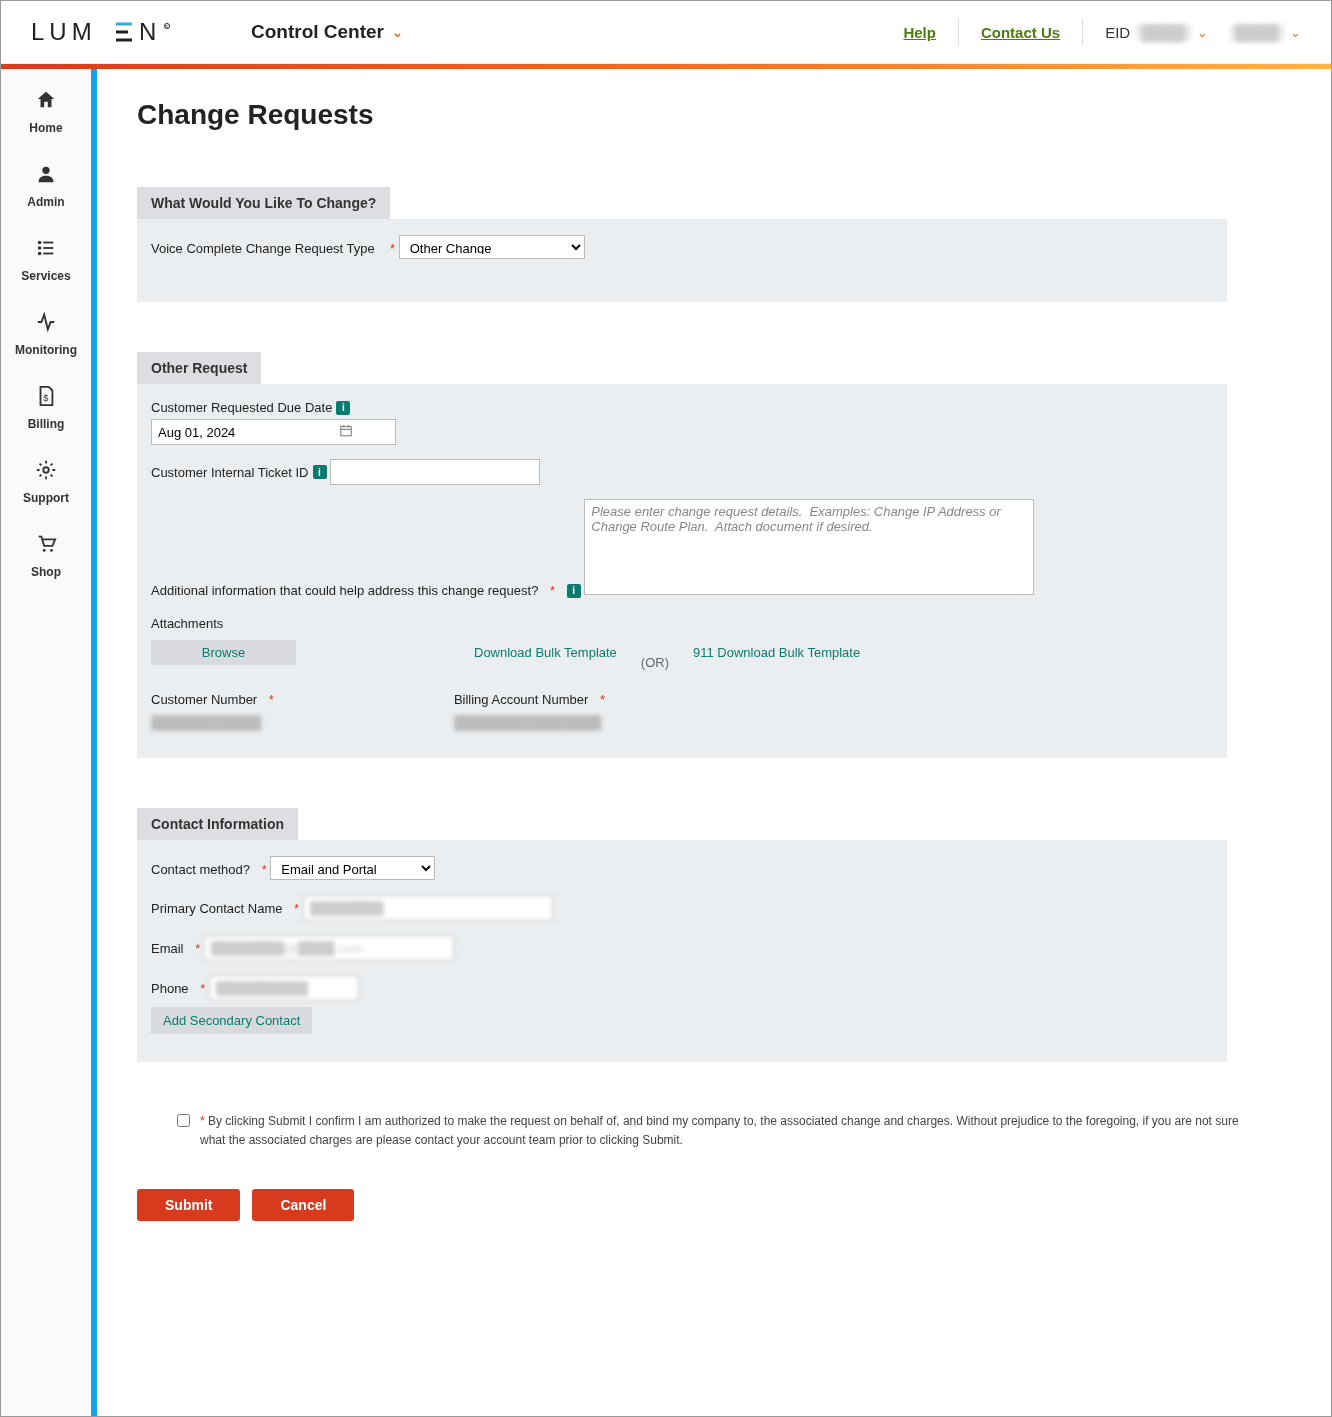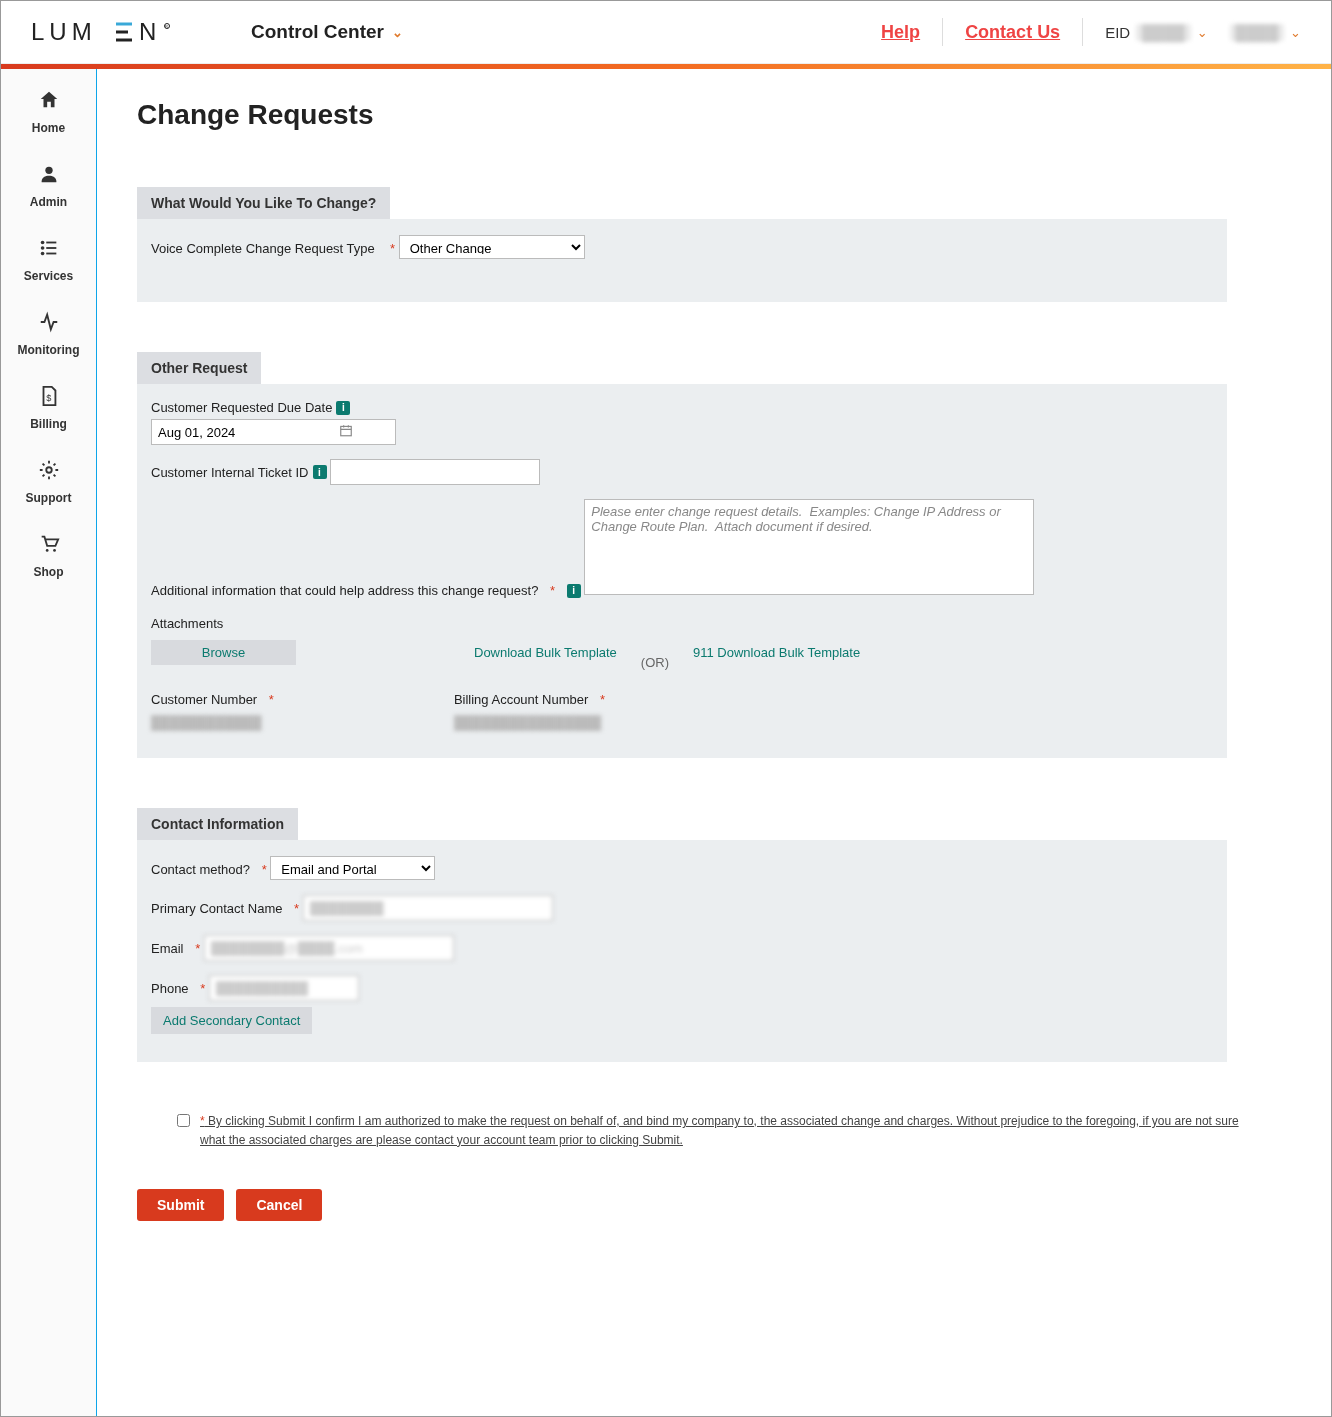--- a/index.html
+++ b/index.html
@@ -45,24 +45,24 @@
     color: #e07b2e;
     font-size: 13px;
   }
   .top-right {
     margin-left: auto;
     display: flex;
     align-items: center;
     gap: 22px;
   }
   .top-link {
-    color: #ef4444;
+    color: #4d7c0f;
     font-weight: 700;
     text-decoration: underline;
-    font-size: 18px;
+    font-size: 15px;
     cursor: pointer;
   }
   .divider-v {
     width: 1px;
     height: 28px;
     background: #ddd;
   }
   .eid-wrap {
     display: flex;
     align-items: center;
@@ -83,21 +83,21 @@
   }
 
   
   .layout {
     display: flex;
     height: calc(100% - 68px);
   }
   .sidebar {
     width: 96px;
     background: #fafafa;
-    border-right: 1px solid #0ea5e9;
+    border-right: 6px solid #0ea5e9;
     padding-top: 20px;
     display: flex;
     flex-direction: column;
     align-items: center;
     gap: 28px;
   }
   .side-item {
     display: flex;
     flex-direction: column;
     align-items: center;
@@ -246,34 +246,33 @@
 
   
   .disclaimer-row {
     display: flex;
     gap: 10px;
     margin: 0 40px 40px 40px;
     align-items: flex-start;
     font-size: 12px;
     color: #444;
     line-height: 1.55;
-    text-decoration: underline;
   }
   .disclaimer-row input[type="checkbox"] {
     width: 15px; height: 15px;
     margin-top: 1px;
   }
 
   
   .btn-row {
     display: flex;
     gap: 12px;
   }
   .btn {
-    padding: 8px 20px;
+    padding: 8px 28px;
     border: none;
     border-radius: 3px;
     font-size: 14px;
     font-weight: 600;
     cursor: pointer;
     color: #fff;
   }
   .btn-primary { background: #d83a1e; }
   .btn-secondary { background: #d83a1e; }
 

